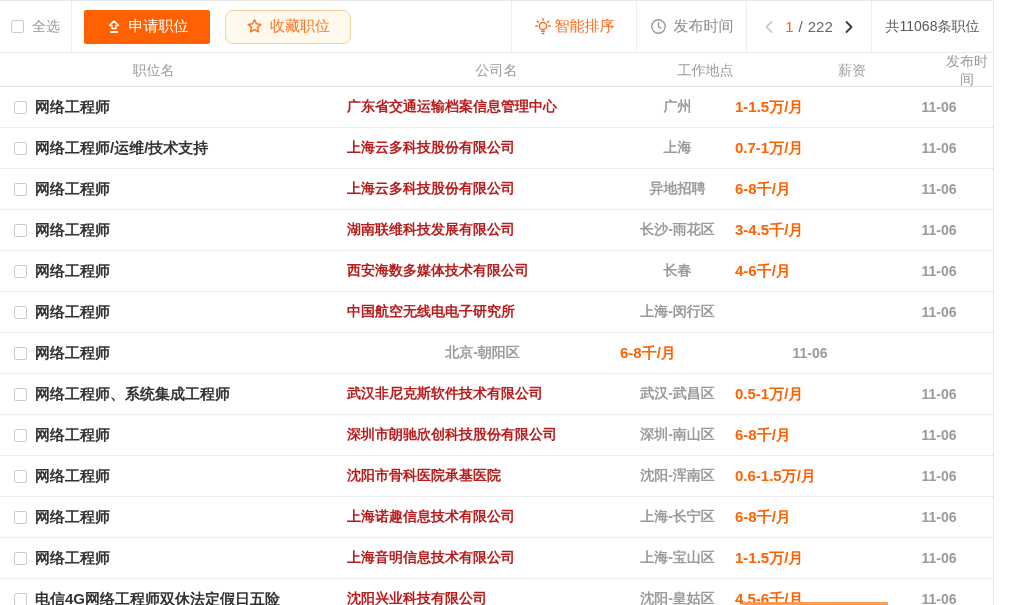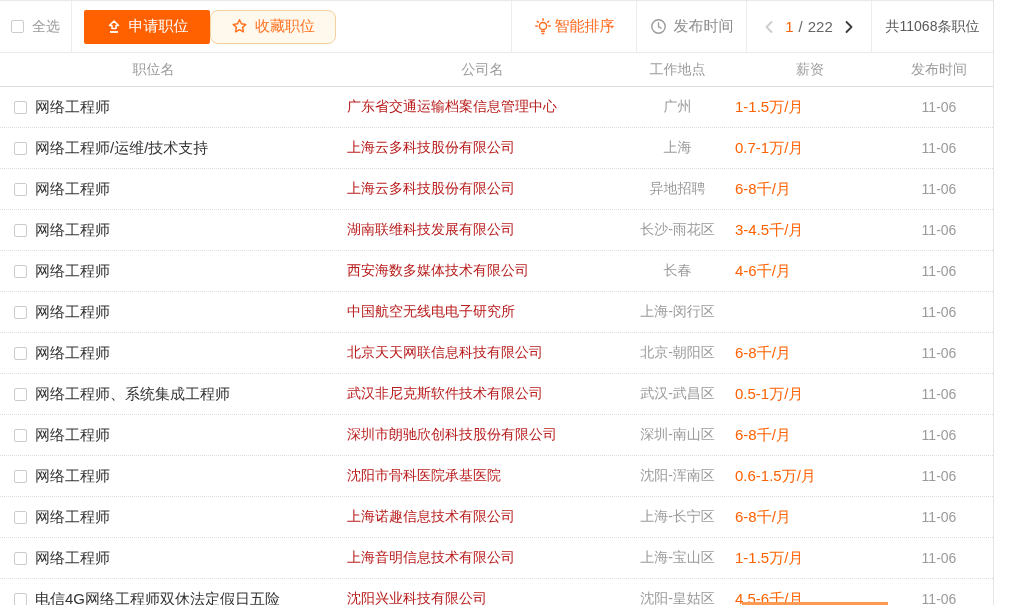--- a/index.html
+++ b/index.html
@@ -5,21 +5,21 @@
   * { margin:0; padding:0; box-sizing:border-box; }
   html,body { width:1016px; height:605px; background:#fff; overflow:hidden;
               font-family:"Liberation Sans","DejaVu Sans",sans-serif; }
   .panel { position:relative; width:994px; height:605px; background:#fff;
            border-top:1px solid #e9e9e9; border-right:1px solid #e4e4e4; }
 
   
   .toolbar { display:flex; height:52px; border-bottom:1px solid #e9e9e9; align-items:stretch; }
   .tb-cell { display:flex; align-items:center; justify-content:center; }
   .cell-select { width:72px; border-right:1px solid #ededed; gap:8px; }
-  .cell-buttons { flex:0 0 440px; border-right:1px solid #ededed; justify-content:flex-start; padding-left:12px; }
+  .cell-buttons { flex:0 0 440px; border-right:1px solid #ededed; justify-content:flex-start; padding-left:12px; gap:15px; }
   .cell-smart { width:125px; border-right:1px solid #ededed; gap:3px;justify-content:center; }
   .cell-publish { width:110px; border-right:1px solid #ededed; gap:7px; }
   .cell-pager { width:125px; border-right:1px solid #ededed; gap:9px; }
   .cell-count { flex:1; }
 
   .checkbox { width:13px; height:13px; border:1px solid #ccc; border-radius:2px; background:#fff; display:inline-block; }
   .select-label { color:#9a9a9a; font-size:14px; }
 
   .btn-apply { width:126px; height:34px; background:#ff6100; color:#fff; border:none; border-radius:2px;
                font-size:15px; display:flex; align-items:center; justify-content:center; gap:7px; cursor:pointer;
@@ -31,25 +31,25 @@
   .smart-label { color:#ff6a1f; font-size:15px; }
   .publish-label { color:#8c8c8c; font-size:15px; }
 
   .pager-num { font-size:15px; color:#666; display:flex; gap:5px; }
   .pager-current { color:#ff6100; }
   .chev { display:flex; align-items:center; cursor:pointer; }
   .count-label { color:#595959; font-size:14px; }
 
   
   .grid-cols { display:grid; grid-template-columns:345px 275px 115px 150px 1fr; align-items:center; }
-  .thead { height:34px; border-bottom:1px solid #dedede; color:#9b9b9b; font-size:14px; }
+  .thead { height:34px; border-bottom:1px solid #dedede; color:#9b9b9b; font-size:14px;gap:14px; }
   .thead > div { text-align:center; }
   .th-title { padding-right:38px; }
 
-  .row { height:41px; border-bottom:1px dotted #dcdcdc; }
+  .row { height:41px; border-bottom:1px dotted #dcdcdc;font-weight:bold; }
   .cell-title { display:flex; align-items:center; gap:8px; padding-left:14px; }
   .job-title { color:#333; font-size:15px; cursor:pointer; }
   .company { color:#b91c1c; font-size:14px; padding-left:2px; cursor:pointer; }
   .location { color:#9b9b9b; font-size:14px; text-align:center; }
   .salary { color:#ff6100; font-size:15px; text-align:left; }
   .pubdate { color:#9b9b9b; font-size:14px; text-align:center; }
 
   .sliver { position:absolute; left:742px; top:601px; width:146px; height:3px; background:#ff9a52; }
 </style>
 </head>
@@ -205,21 +205,20 @@
       <div class="location">上海-闵行区</div>
       <div class="salary"></div>
       <div class="pubdate">11-06</div>
     </div>
 
     <div class="grid-cols row">
       <div class="cell-title">
         <span class="checkbox"></span>
         <span class="job-title">网络工程师</span>
       </div>
-      <div class="company">北京天天网联信息科技有限公司</div>
       <div class="location">北京-朝阳区</div>
       <div class="salary">6-8千/月</div>
       <div class="pubdate">11-06</div>
     </div>
 
     <div class="grid-cols row">
       <div class="cell-title">
         <span class="checkbox"></span>
         <span class="job-title">网络工程师、系统集成工程师</span>
       </div>

